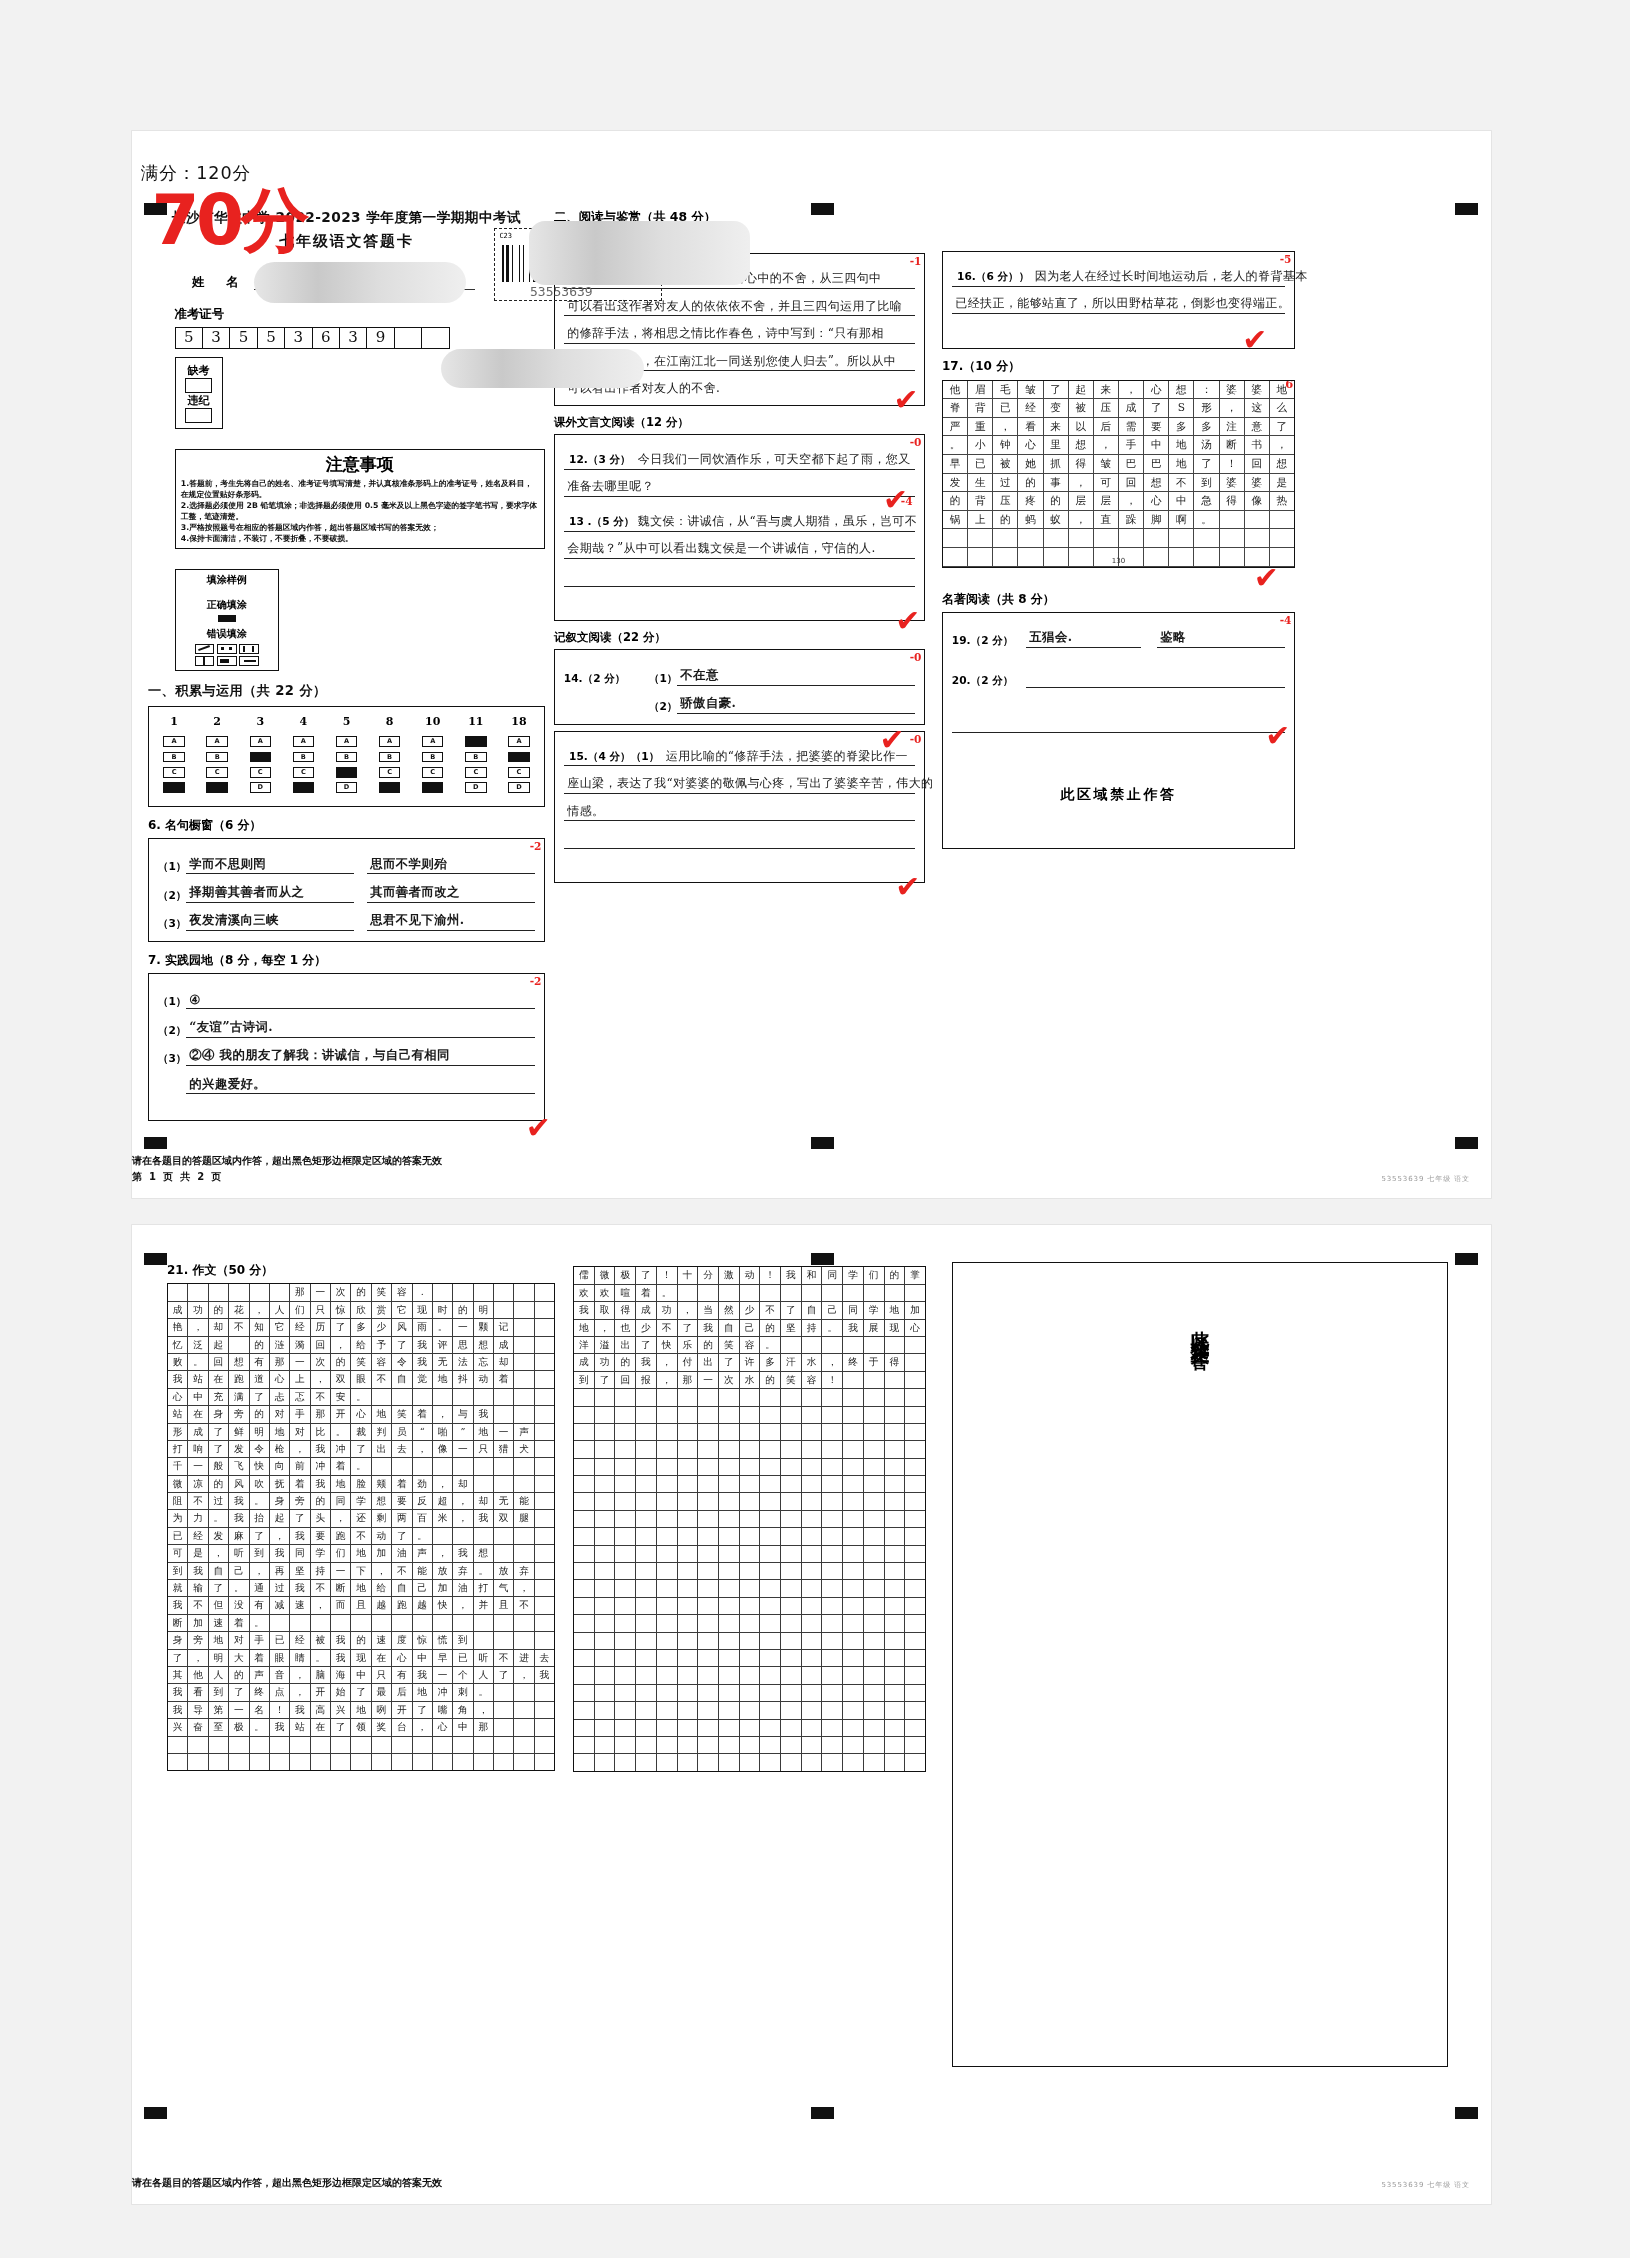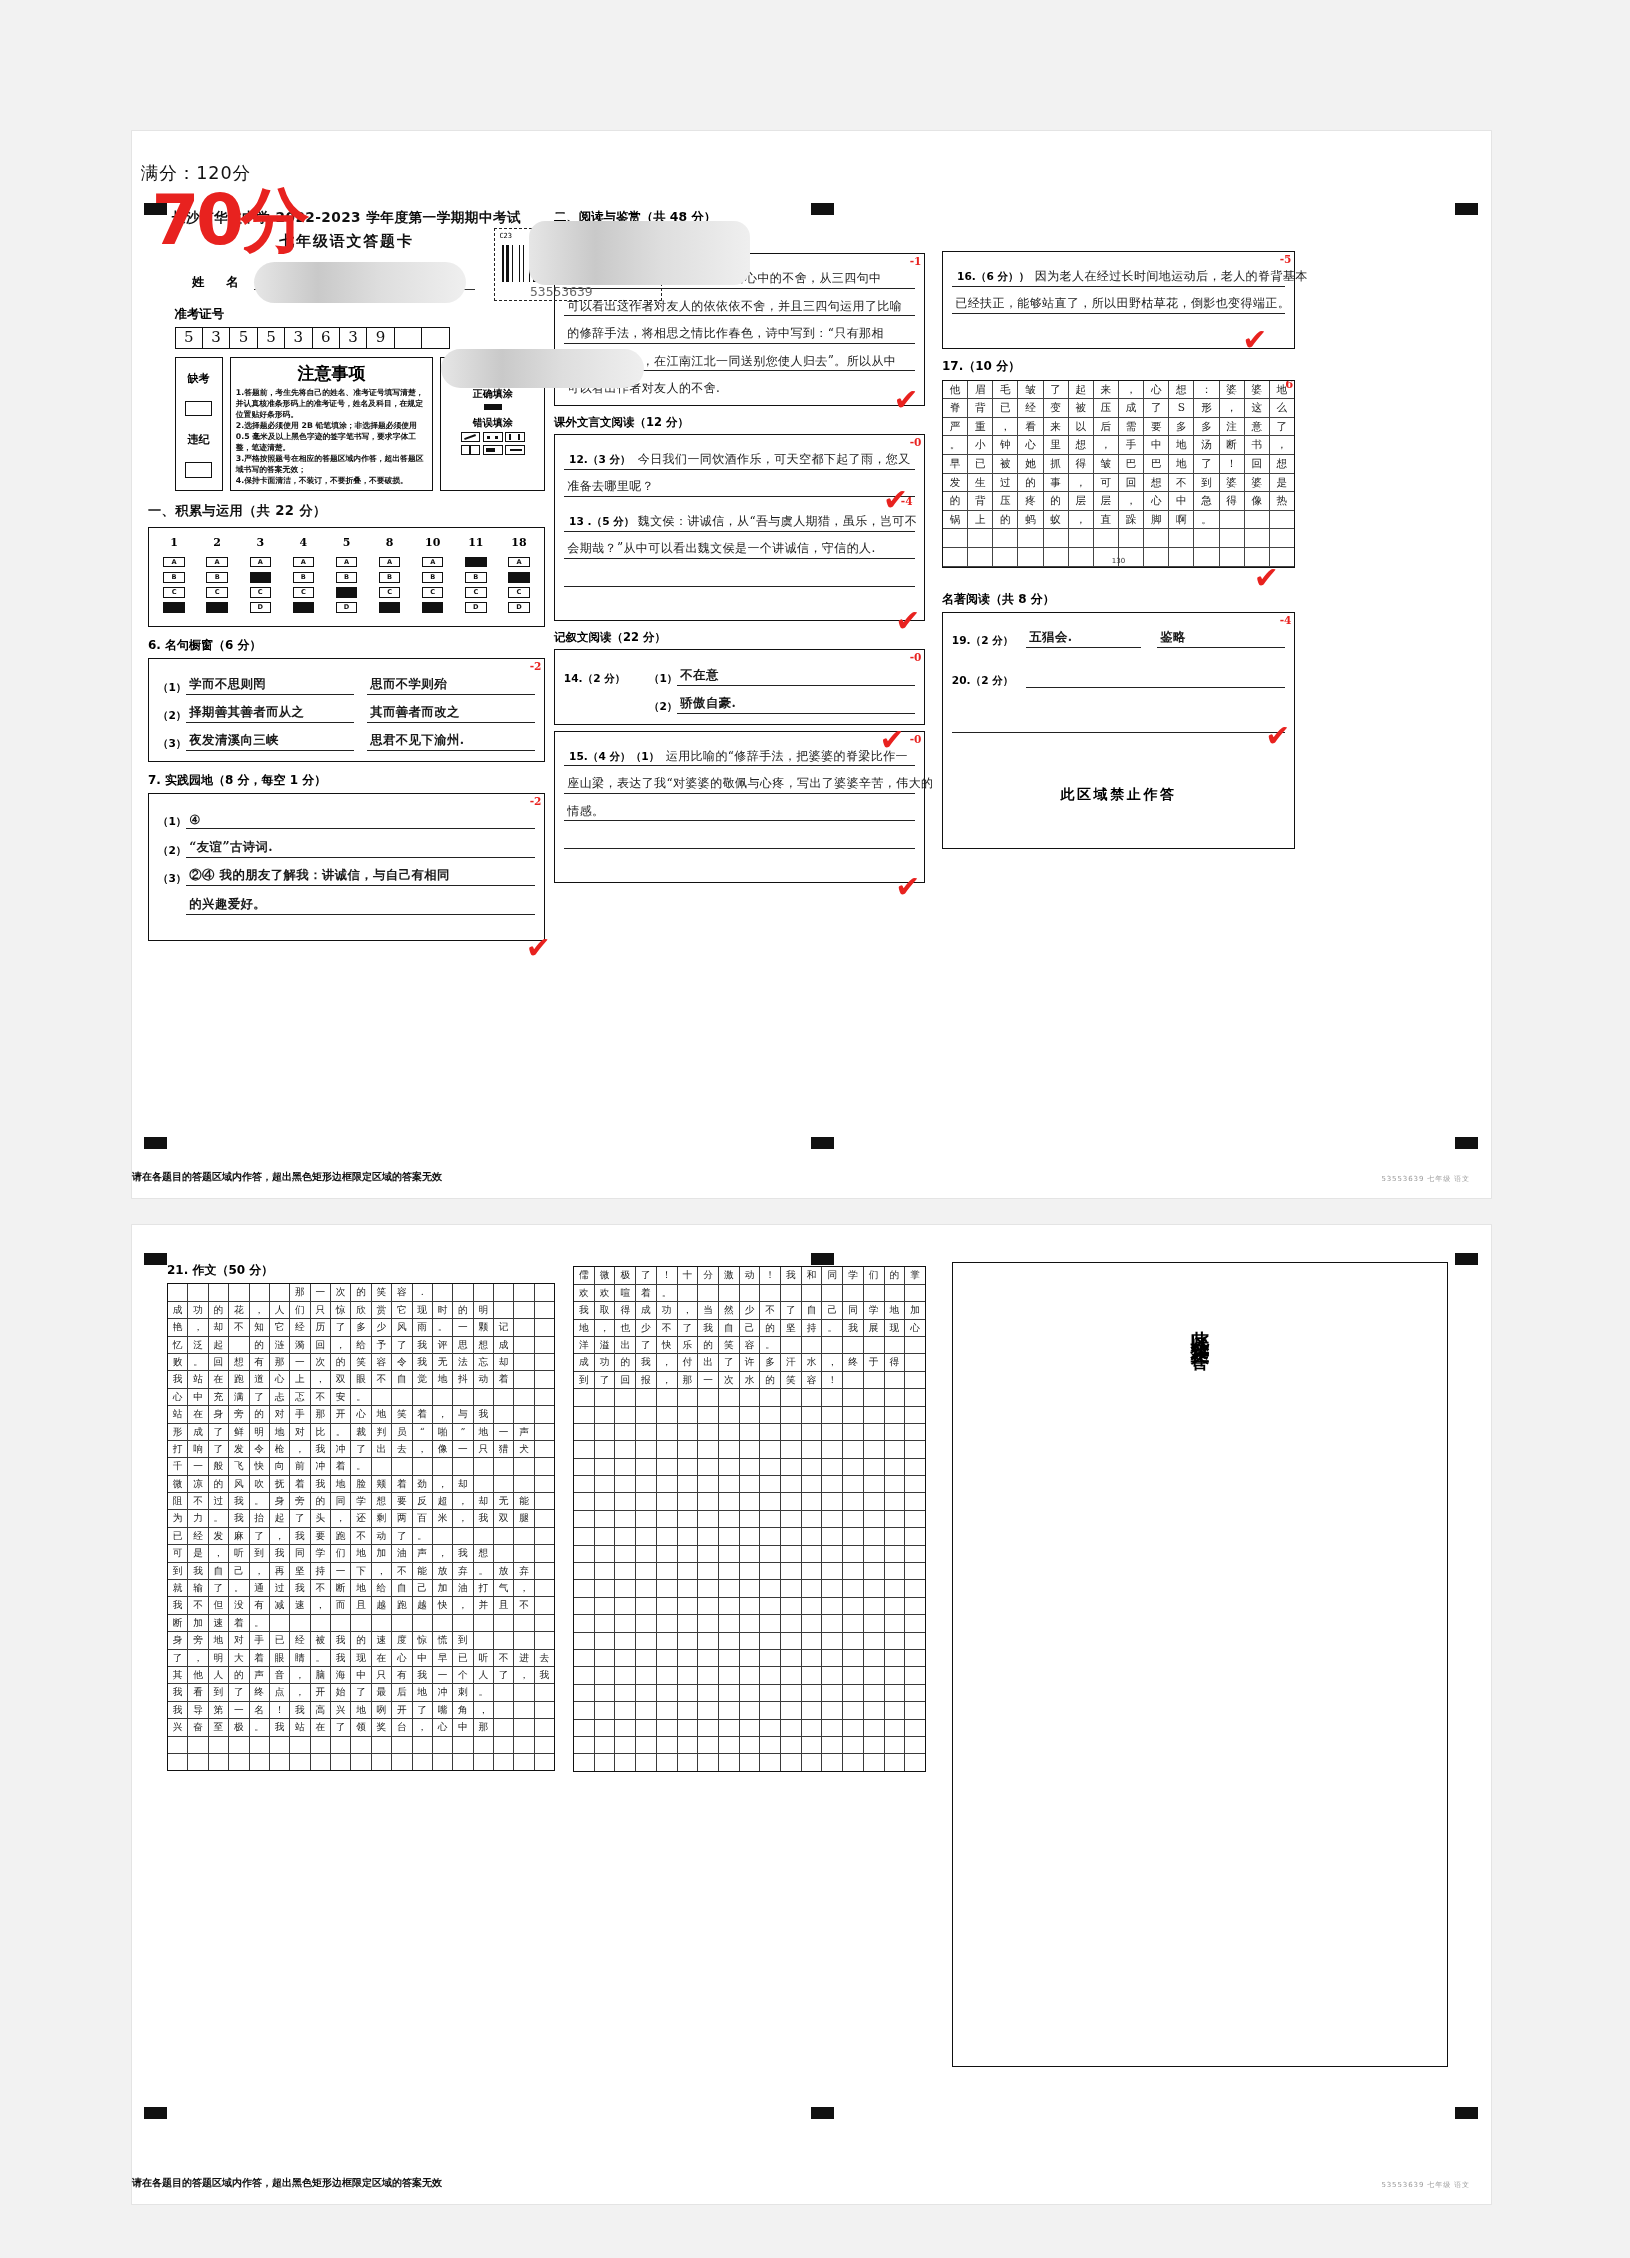--- a/index.html
+++ b/index.html
@@ -29,21 +29,21 @@
   .nameLine{position:absolute;left:62px;top:15px;width:221px;border-bottom:1.1px solid #333;}
   .nameHand{position:absolute;left:67px;top:-1.8px;font-size:13.2px;color:#222;font-family:"DejaVu Serif",serif;}
   .redact{position:absolute;border-radius:26.5px;background:linear-gradient(90deg,#e6e6e6,#c9c9c9 30%,#dedede 60%,#efefef);}
 
   .zkzLbl{margin-top:10.6px;margin-left:26.5px;font-size:12.4px;font-weight:bold;}
   .zkzBoxes{margin-top:4.4px;margin-left:26.5px;display:flex;border:1.2px solid #111;width:273px;}
   .zkzBoxes div{flex:1;border-right:1.1px solid #111;height:19.4px;text-align:center;font-size:15px;
                 font-family:"DejaVu Serif",serif;line-height:19.4px;color:#111;}
   .zkzBoxes div:last-child{border-right:none;}
 
-  .infoRow{margin-top:8.8px;margin-left:26.5px;display:flex;align-items:stretch;gap:7px;}
+  .infoRow{margin-top:8.8px;margin-left:26.5px;display:flex;align-items:stretch;gap:20px;flex-direction:column;}
   .flagBox{width:46px;border:1.2px solid #111;display:flex;flex-direction:column;
            align-items:center;justify-content:space-around;padding:4.4px 0;font-size:11px;font-weight:bold;}
   .flagBox .sq{width:25px;height:13.2px;border:1.1px solid #111;}
   .noticeBox{flex:1;border:1.2px solid #111;padding:3.5px 5.3px;}
   .noticeTitle{text-align:center;font-size:17px;font-weight:bold;margin-bottom:1.8px;}
   .noticeList{font-size:7.8px;line-height:1.42;font-weight:bold;color:#111;}
   .sampleBox{width:99px;border:1.2px solid #111;text-align:center;padding:3.5px 1.8px;font-size:10px;font-weight:bold;}
   .sampleBox .ok{margin-top:10.6px;}
   .fillmark{display:inline-block;width:17.6px;height:6.2px;background:#111;margin:3.5px 0;}
   .badrow{display:flex;justify-content:center;gap:2.6px;margin-top:2.6px;}
@@ -635,20 +635,21 @@
             </span>
         </div>
         <div class="wline" style="margin-top:21px;"></div>
         <div class="check" style="right:3.5px;top:108px;">✔</div>
         <div class="noAnswer">此区域禁止作答</div>
       </div>
     </div>
 
     <div class="footer">
       <div class="l1">请在各题目的答题区域内作答，超出黑色矩形边框限定区域的答案无效</div>
+      <div class="l2">第 1 页 共 2 页</div>
     </div>
     <div class="stamp">53553639 七年级 语文</div>
   </div>
 
   <div class="sheet" id="sheet2">
     <div class="timing" style="left:12.4px;top:28px;"></div>
     <div class="timing" style="left:679px;top:28px;"></div>
     <div class="timing" style="left:1323px;top:28px;"></div>
     <div class="timing" style="left:12.4px;top:882px;"></div>
     <div class="timing" style="left:679px;top:882px;"></div>

